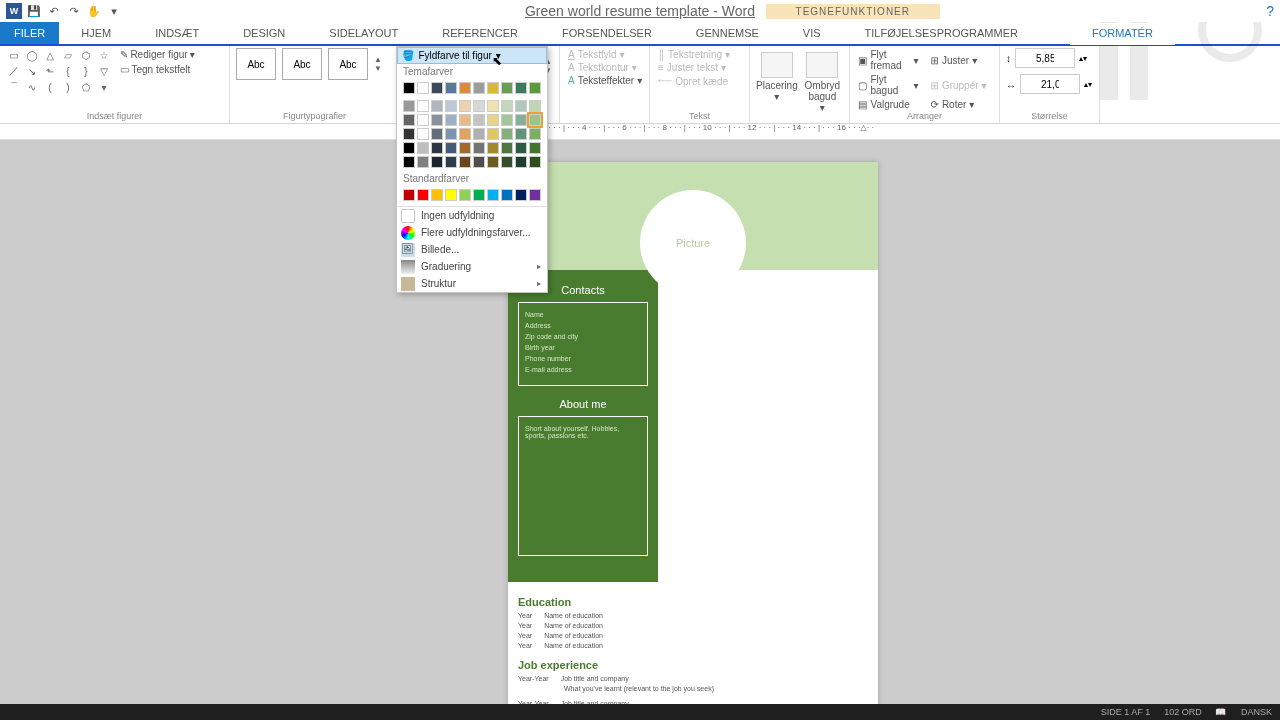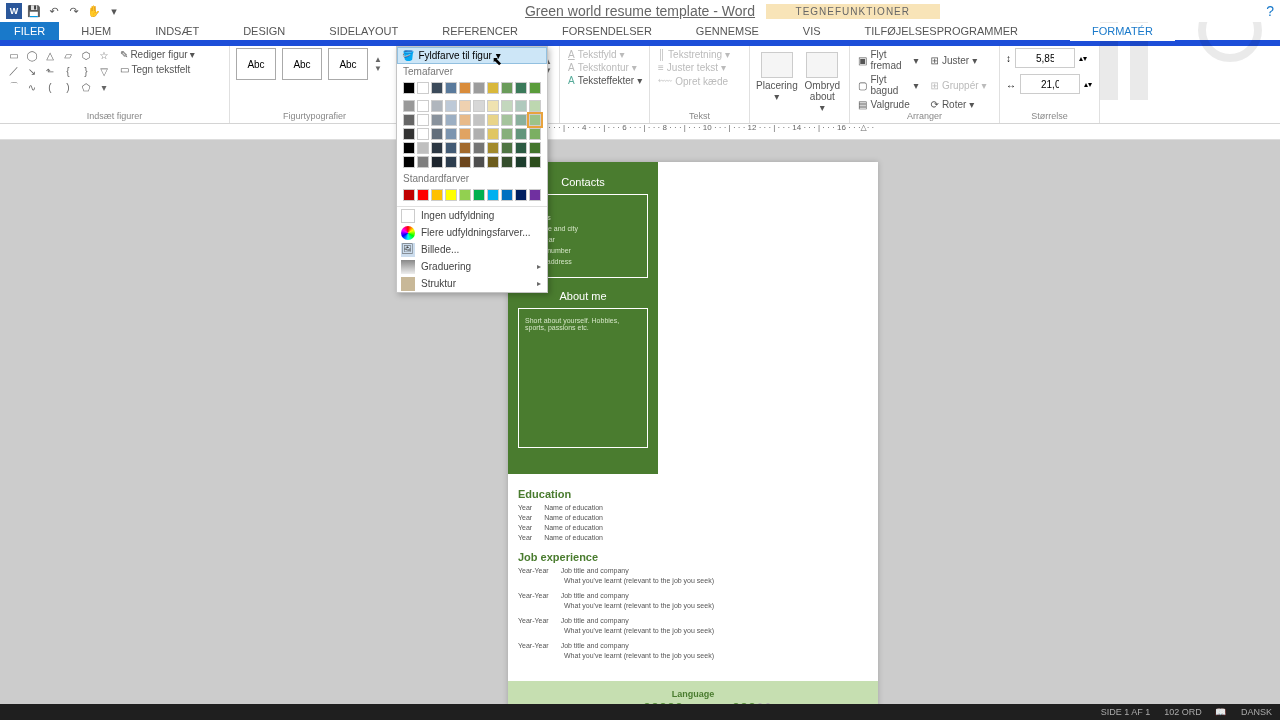--- a/index.html
+++ b/index.html
@@ -3,21 +3,21 @@
 <meta charset="utf-8">
 <style>
 * { margin:0; padding:0; box-sizing:border-box; font-family:"Segoe UI",Arial,sans-serif; }
 body { background:#ccc; width:1280px; height:720px; overflow:hidden; position:relative; }
 .titlebar { height:22px; background:#fff; display:flex; align-items:center; font-size:11px; color:#555; position:relative; }
 .qat { display:flex; gap:4px; padding:0 6px; align-items:center; }
 .qat-icon { width:16px; height:16px; display:flex; align-items:center; justify-content:center; font-size:11px; color:#555; }
 .titlebar-center { position:absolute; left:50%; transform:translateX(-50%); font-size:14px; color:#666;text-decoration:underline; }
 .titlebar-right { position:absolute; right:340px; background:#f8e4b8; padding:2px 30px; font-size:10px; color:#666; letter-spacing:1px; }
 .help { position:absolute; right:6px; font-size:14px; color:#1979ca; }
-.tabs { height:24px; background:#fff; display:flex; align-items:center; font-size:11px; border-bottom:6px solid #1d4ed8; }
+.tabs { height:24px; background:#fff; display:flex; align-items:center; font-size:11px; border-bottom:2px solid #1d4ed8; }
 .tab { padding:0 22px; height:100%; display:flex; align-items:center; color:#555; }
 .tab.file { background:#1979ca; color:#fff; padding:0 14px; }
 .tab.active { background:#fff; color:#1979ca; border-bottom:2px solid #fff; position:relative; top:1px; }
 .ribbon { height:78px; background:#fff; border-bottom:1px solid #d4d4d4; display:flex; }
 .group { border-right:1px solid #e0e0e0; padding:2px 6px 0 6px; display:flex; flex-direction:column; position:relative; }
 .group-label { font-size:9px; color:#888; text-align:center; position:absolute; bottom:2px; left:0; right:0; }
 .shapes-grid { display:grid; grid-template-columns:repeat(6,16px); grid-template-rows:repeat(3,14px); gap:2px; }
 .shape-cell { width:16px; height:14px; display:flex; align-items:center; justify-content:center; font-size:10px; color:#666; }
 .btn-sm { font-size:10px; color:#555; padding:1px 2px; display:flex; align-items:center; gap:2px; }
 .style-gallery { display:flex; gap:6px; align-items:center; }
@@ -168,21 +168,21 @@
 
   <div class="group" style="width:100px">
     <div class="txt-btn grayed">║ <span>Tekstretning</span> ▾</div>
     <div class="txt-btn grayed">≡ <span>Juster tekst</span> ▾</div>
     <div class="txt-btn grayed">⬳ <span>Opret kæde</span></div>
     <div class="group-label">Tekst</div>
   </div>
 
   <div class="group" style="width:100px;flex-direction:row;gap:4px;align-items:flex-start;padding-top:6px">
     <div class="big-btn"><div class="big-btn-icon"></div><span>Placering</span><br>▾</div>
-    <div class="big-btn"><div class="big-btn-icon"></div><span>Ombryd about</span><br>▾</div>
+    <div class="big-btn"><div class="big-btn-icon"></div><span>Ombryd bagud</span><br>▾</div>
   </div>
 
   <div class="group" style="width:150px">
     <div style="display:grid;grid-template-columns:1fr 1fr;gap:1px 8px">
       <div class="txt-btn">▣ <span>Flyt fremad</span> ▾</div>
       <div class="txt-btn">⊞ <span>Juster</span> ▾</div>
       <div class="txt-btn">▢ <span>Flyt bagud</span> ▾</div>
       <div class="txt-btn grayed">⊞ <span>Gruppér</span> ▾</div>
       <div class="txt-btn">▤ <span>Valgrude</span></div>
       <div class="txt-btn">⟳ <span>Roter</span> ▾</div>
@@ -295,20 +295,23 @@
     <div class="dd-item"><span class="dd-icon" style="background:#cde;">🖼</span><span>Billede...</span></div>
     <div class="dd-item"><span class="dd-icon" style="background:linear-gradient(#888,#eee)"></span><span>Graduering</span><span class="arrow-r">▸</span></div>
     <div class="dd-item"><span class="dd-icon" style="background:#c8b898"></span><span>Struktur</span><span class="arrow-r">▸</span></div>
   </div>
 </div>
 <div class="cursor">⬉</div>
 
 <div class="canvas-area">
 
   <div class="doc">
+    <div class="doc-header">
+      <div class="pic-circle">Picture</div>
+    </div>
     <div class="doc-body">
       <div class="doc-left">
         <h3>Contacts</h3>
         <div class="left-box">
           <div>Name</div>
             <div>Address</div>
             <div>Zip code and city</div>
             <div>Birth year</div>
             <div>Phone number</div>
             <div>E-mail address</div>

